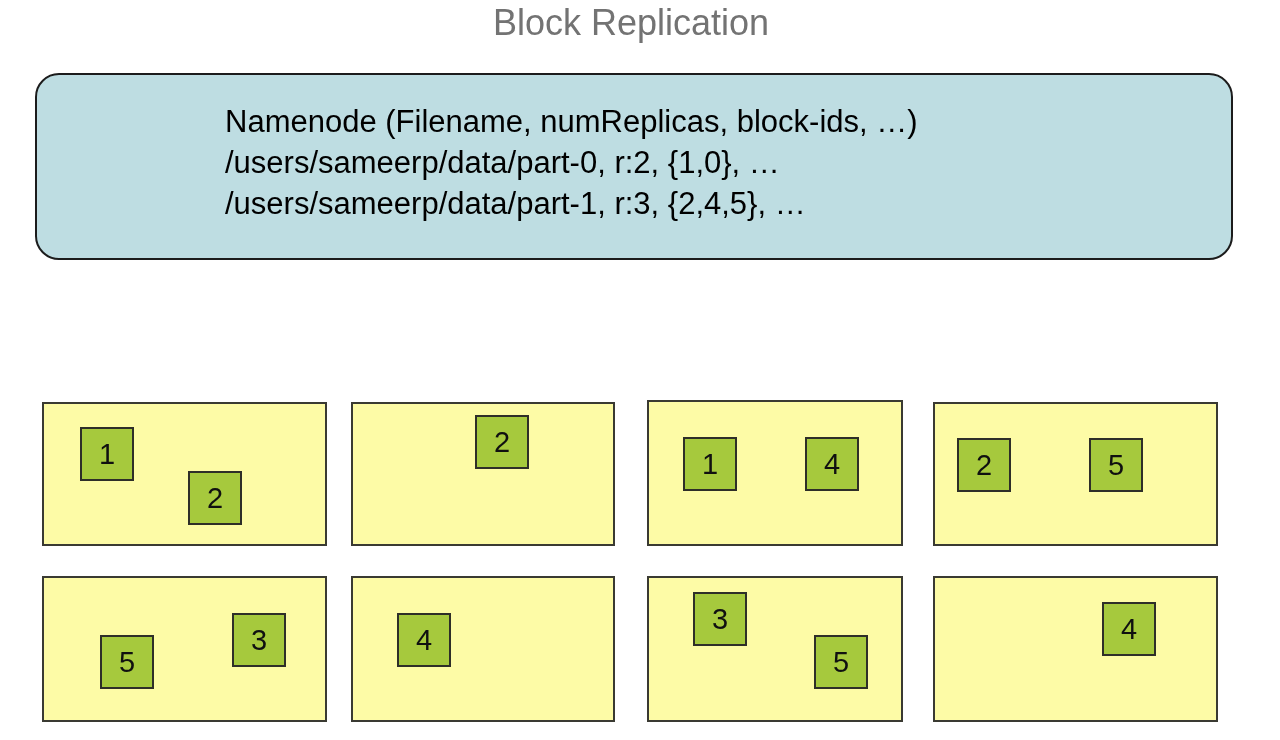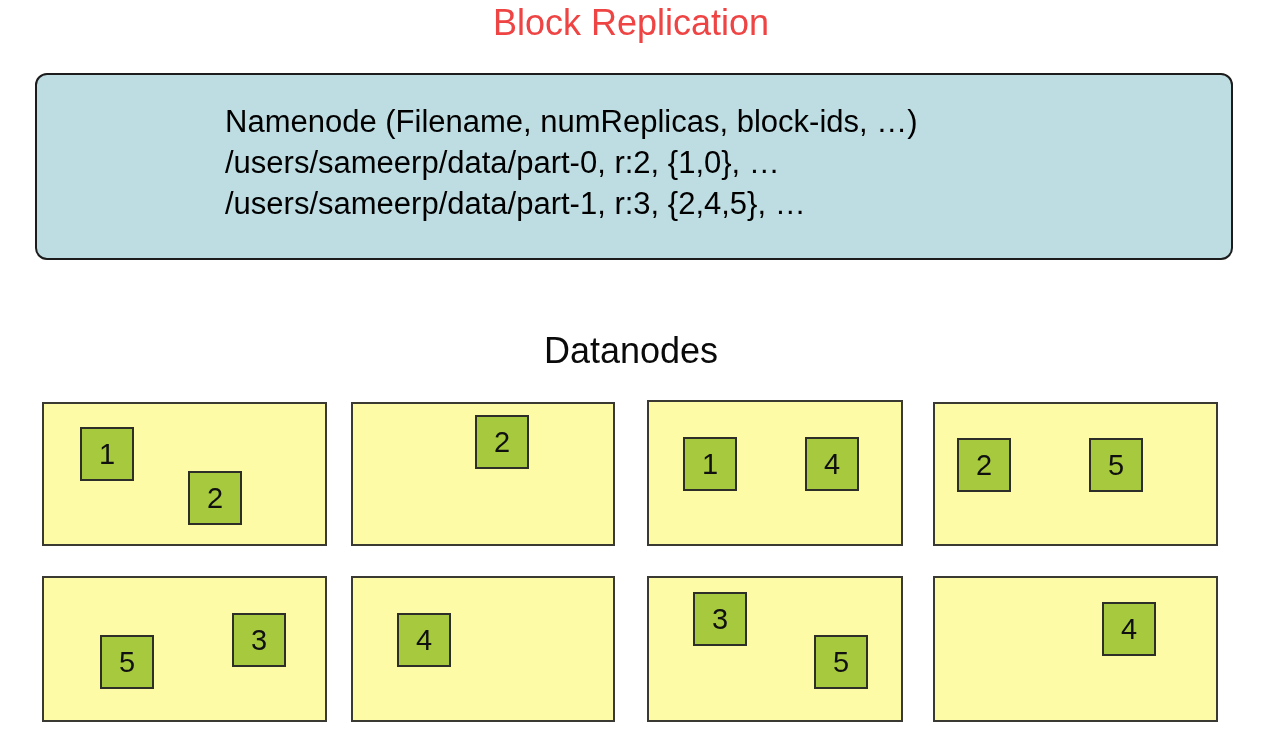--- a/index.html
+++ b/index.html
@@ -17,31 +17,31 @@
     overflow: hidden;
   }
   .title {
     position: absolute;
     top: 3px;
     left: 0;
     width: 1262px;
     text-align: center;
     font-size: 36px;
     line-height: 40px;
-    color: #ef4444;
+    color: #737373;
   }
   .namenode {
     position: absolute;
     left: 35px;
     top: 73px;
     width: 1198px;
     height: 187px;
     background: var(--namenode-fill, #bedde2);
     border: 2px solid #1c1c1c;
-    border-radius: 12px;
+    border-radius: 24px;
     box-sizing: border-box;
     padding: 26px 20px 0 188px;
   }
   .nn-line {
     font-size: 31px;
     line-height: 41px;
     white-space: nowrap;
   }
   .dn-heading {
     position: absolute;
@@ -87,21 +87,20 @@
 <div class="canvas">
 
   <div class="title">Block Replication</div>
 
   <div class="namenode">
     <div class="nn-line">Namenode (Filename, numReplicas, block-ids, …)</div>
     <div class="nn-line">/users/sameerp/data/part-0, r:2, {1,0}, …</div>
     <div class="nn-line">/users/sameerp/data/part-1, r:3, {2,4,5}, …</div>
   </div>
 
-  <div class="dn-heading">Datanodes</div>
 
   <div class="dn-box dn1">
       <div class="block-chip" style="left: 36px; top: 23px;">1</div>
       <div class="block-chip" style="left: 144px; top: 67px;">2</div>
     </div>
   <div class="dn-box dn2">
       <div class="block-chip" style="left: 122px; top: 11px;">2</div>
     </div>
   <div class="dn-box dn3">
       <div class="block-chip" style="left: 34px; top: 35px;">1</div>

